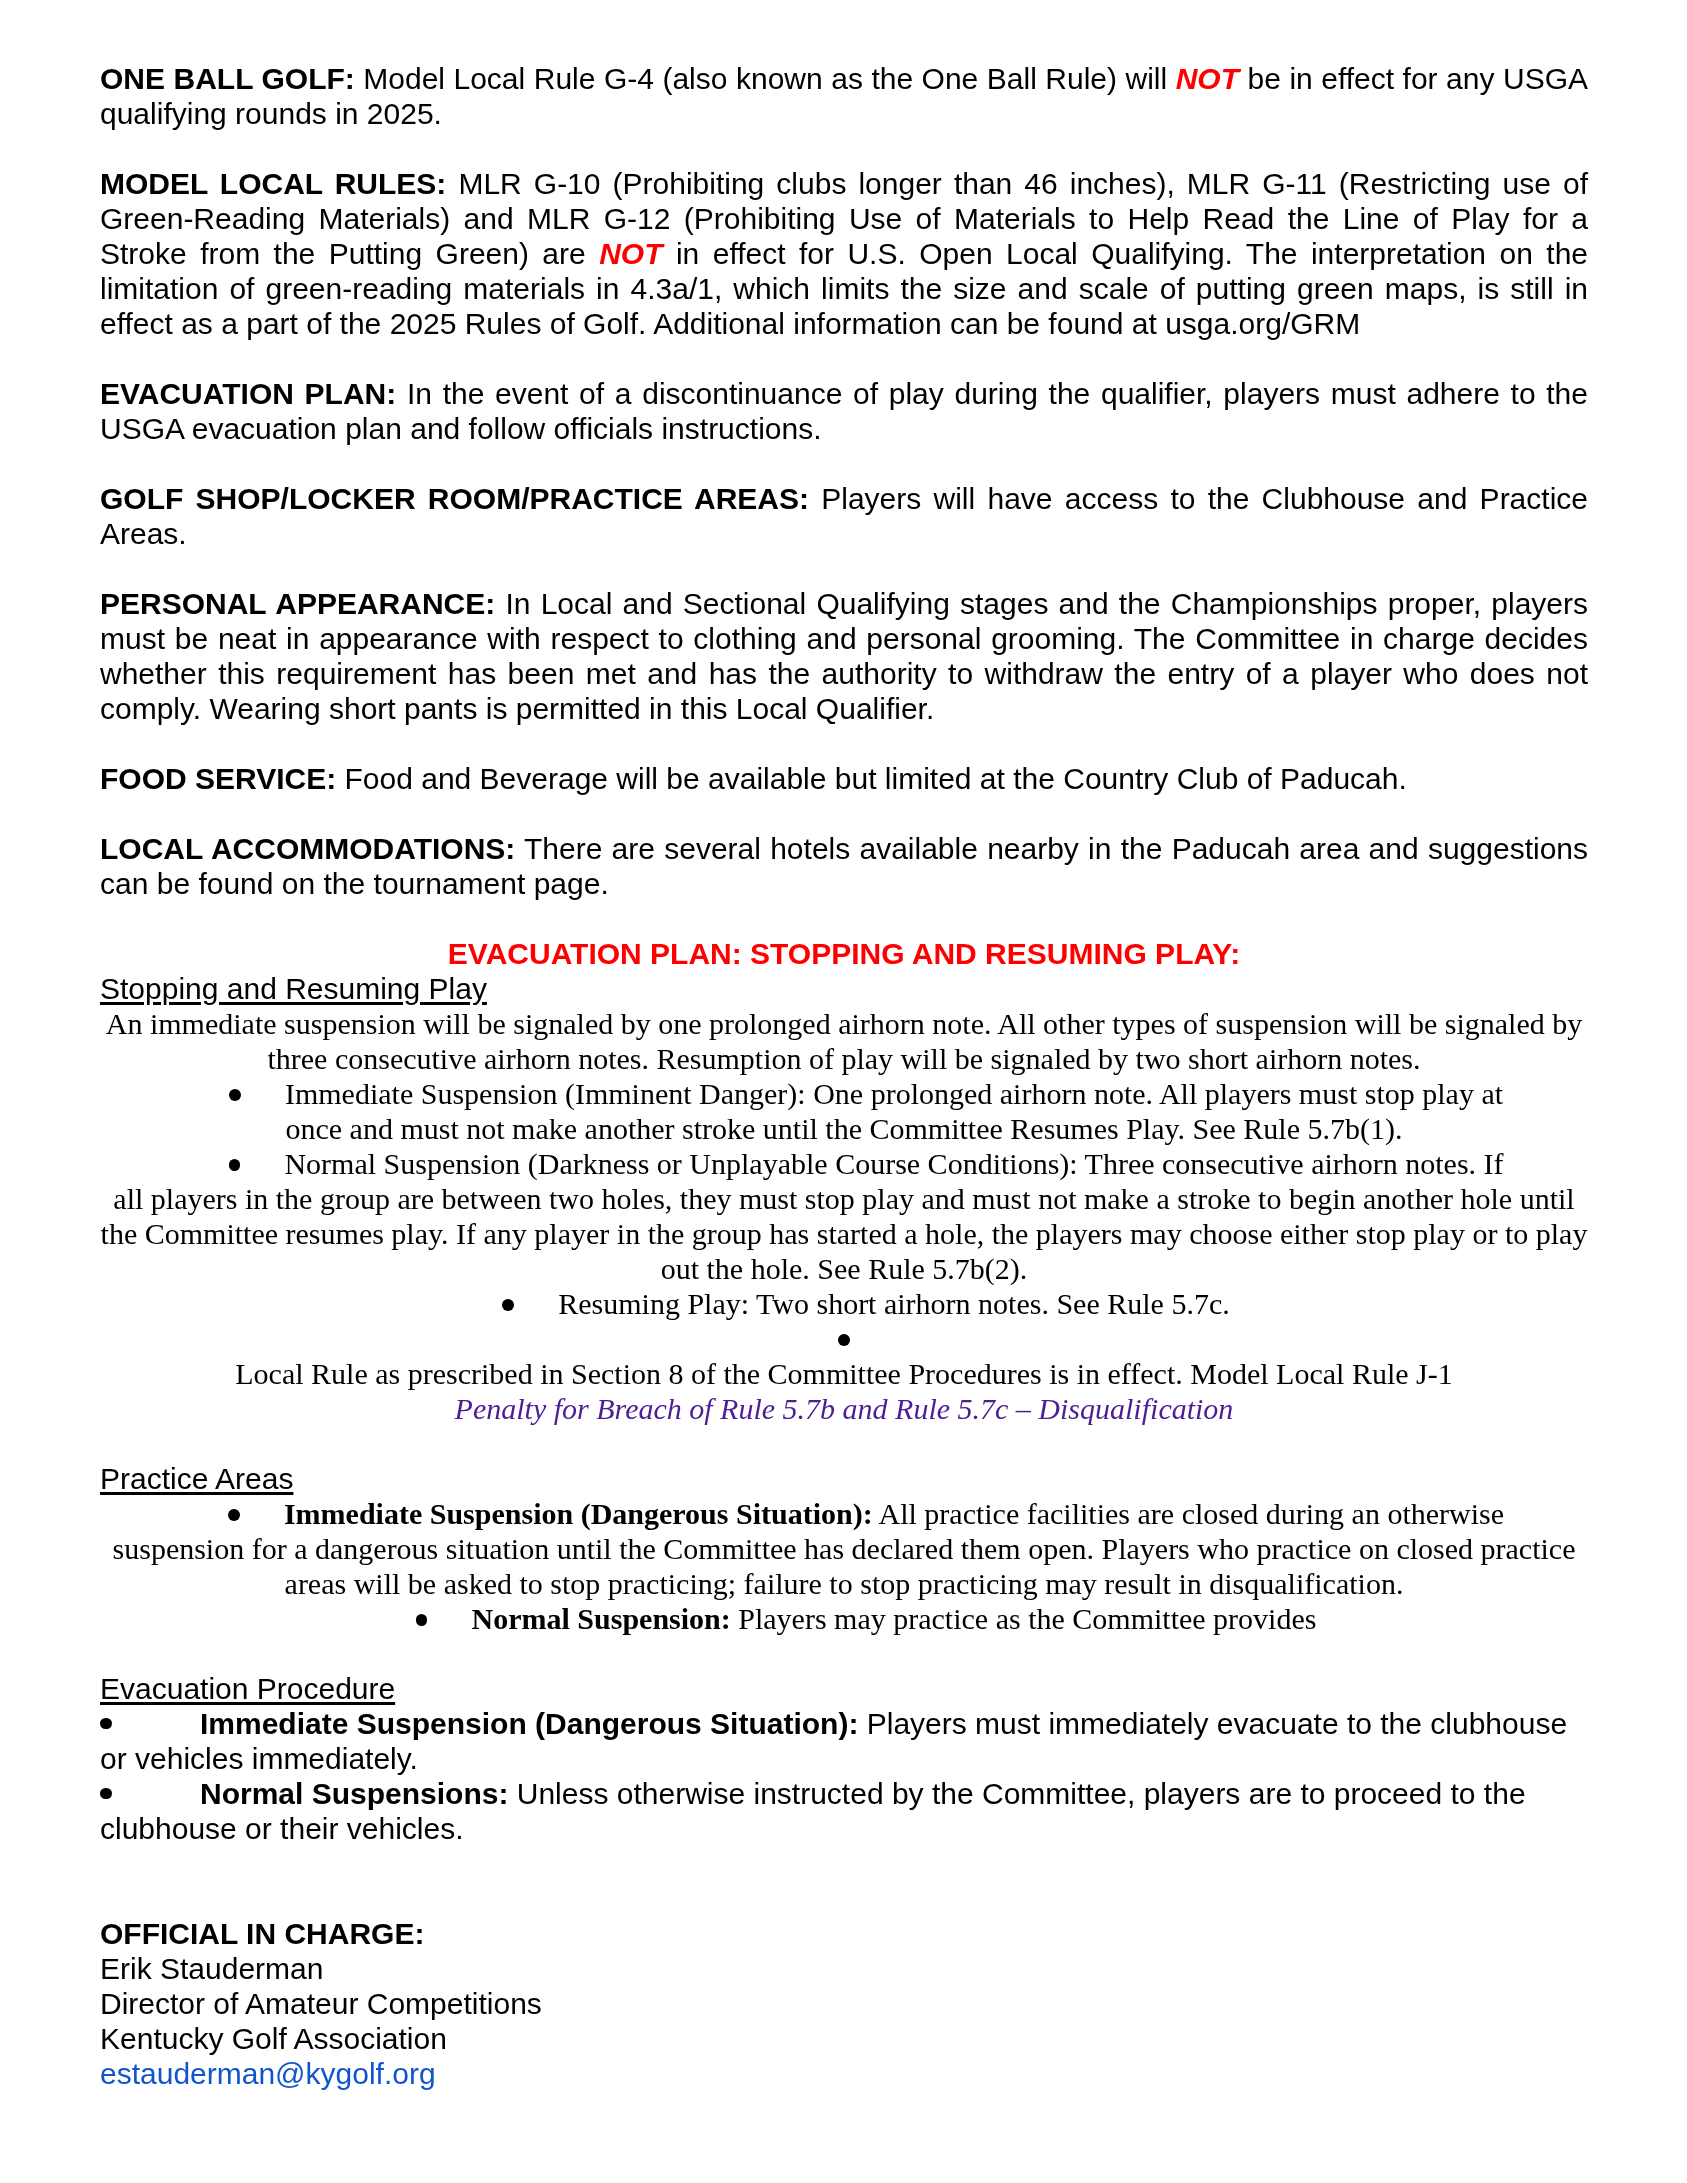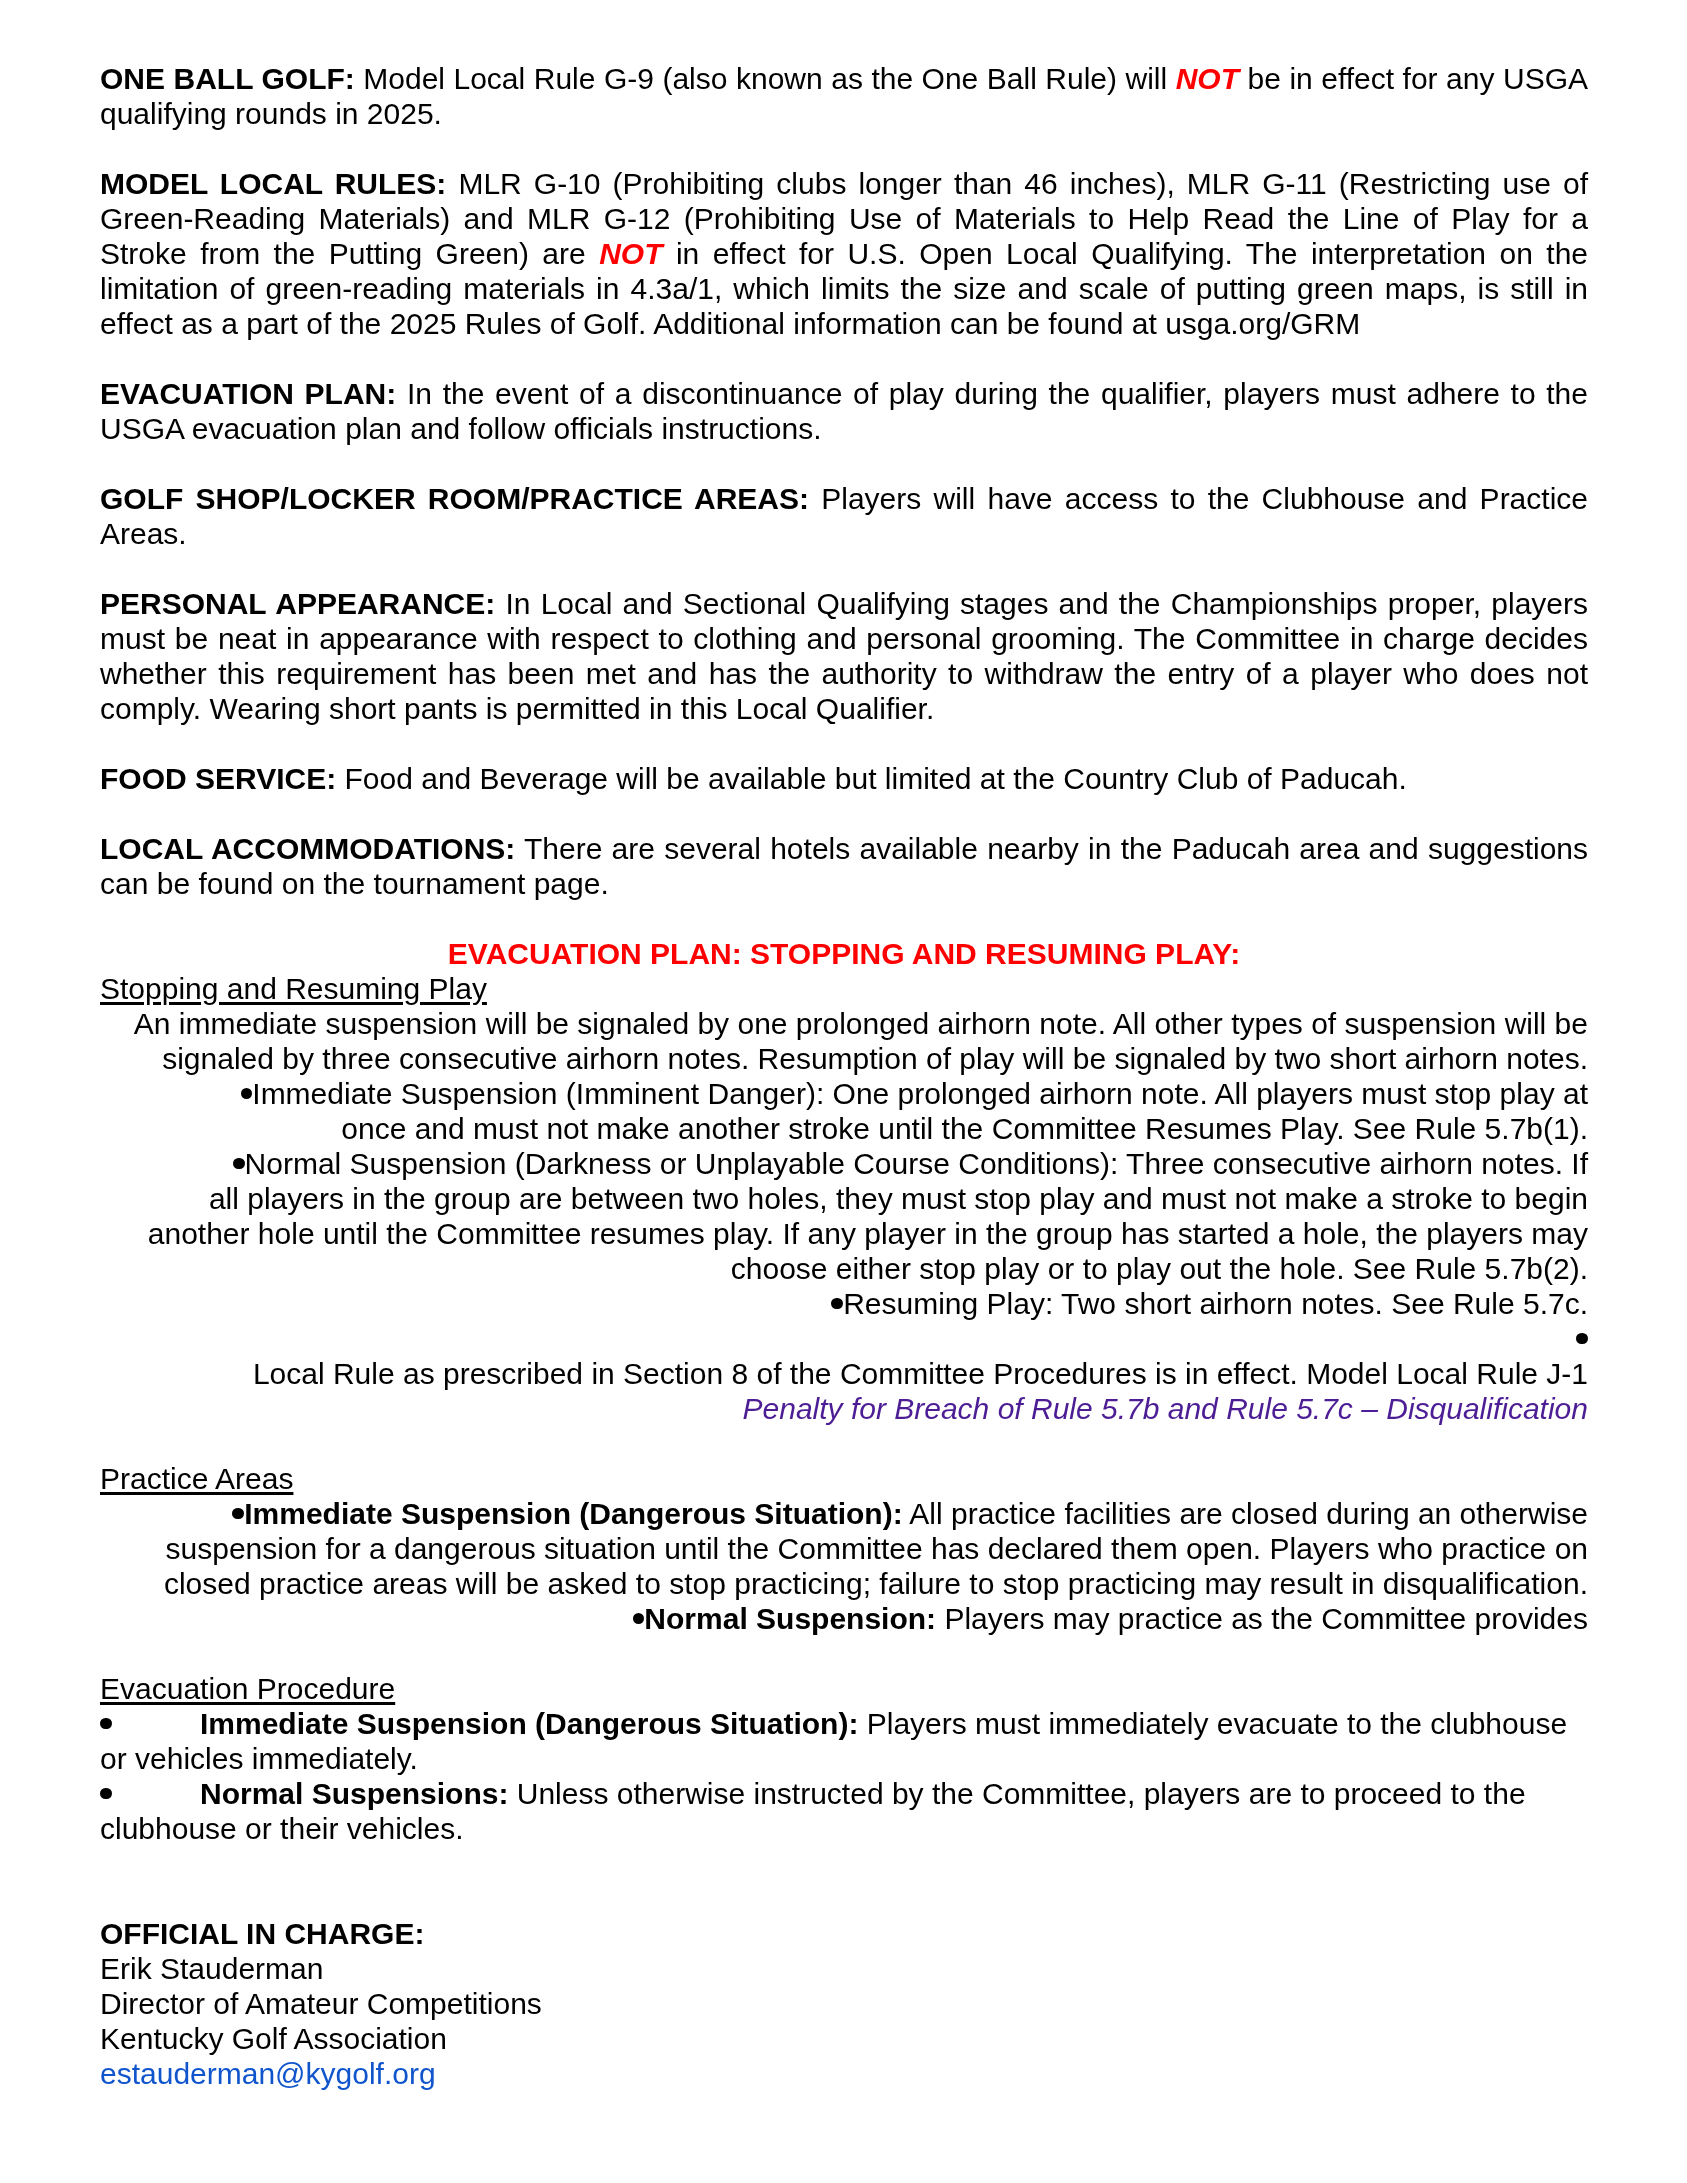--- a/index.html
+++ b/index.html
@@ -37,21 +37,21 @@
     .red { color: #ff0000; text-align: center; }
     .not { color: #ff0000; font-weight: bold; font-style: italic; }
     .ital-red { color: #4c1d95; font-style: italic; }
     .u-head {
       font-weight: normal;
       text-decoration: underline;
       text-decoration-thickness: 2.5px;
       text-underline-offset: 2.5px;
       display: block;
     }
-    .left { text-align: right; }
+    .left { text-align: center; font-family: Liberation Serif, serif; }
     .bullet {
       display: inline-block;
       width: 100px;
     }
     .bullet-dot {
       display: inline-block;
       width: 11.8px;
       height: 11.8px;
       border-radius: 50%;
       background: #000;
@@ -63,21 +63,21 @@
     a.email {
       color: #1155cc;
     }
   </style>
 </head>
 <body>
 
 <div class="page">
 
   <p class="para">
-    <span class="b">ONE BALL GOLF:</span><span> Model Local Rule G-9 (also known as the One Ball Rule) will </span><span class="not">NOT</span><span> be in effect for any USGA qualifying rounds in 2025.</span>
+    <span class="b">ONE BALL GOLF:</span><span> Model Local Rule G-4 (also known as the One Ball Rule) will </span><span class="not">NOT</span><span> be in effect for any USGA qualifying rounds in 2025.</span>
   </p>
   <div class="gap"></div>
 
   <p class="para">
     <span class="b">MODEL LOCAL RULES:</span><span> MLR G-10 (Prohibiting clubs longer than 46 inches), MLR G-11 (Restricting use of Green-Reading Materials) and MLR G-12 (Prohibiting Use of Materials to Help Read the Line of Play for a Stroke from the Putting Green) are </span><span class="not">NOT</span><span> in effect for U.S. Open Local Qualifying.  The interpretation on the limitation of green-reading materials in 4.3a/1, which limits the size and scale of putting green maps, is still in effect as a part of the 2025 Rules of Golf.  Additional information can be found at usga.org/GRM</span>
   </p>
   <div class="gap"></div>
 
   <p class="para">
     <span class="b">EVACUATION PLAN:</span><span> In the event of a discontinuance of play during the qualifier, players must adhere to the USGA evacuation plan and follow officials instructions.</span>

